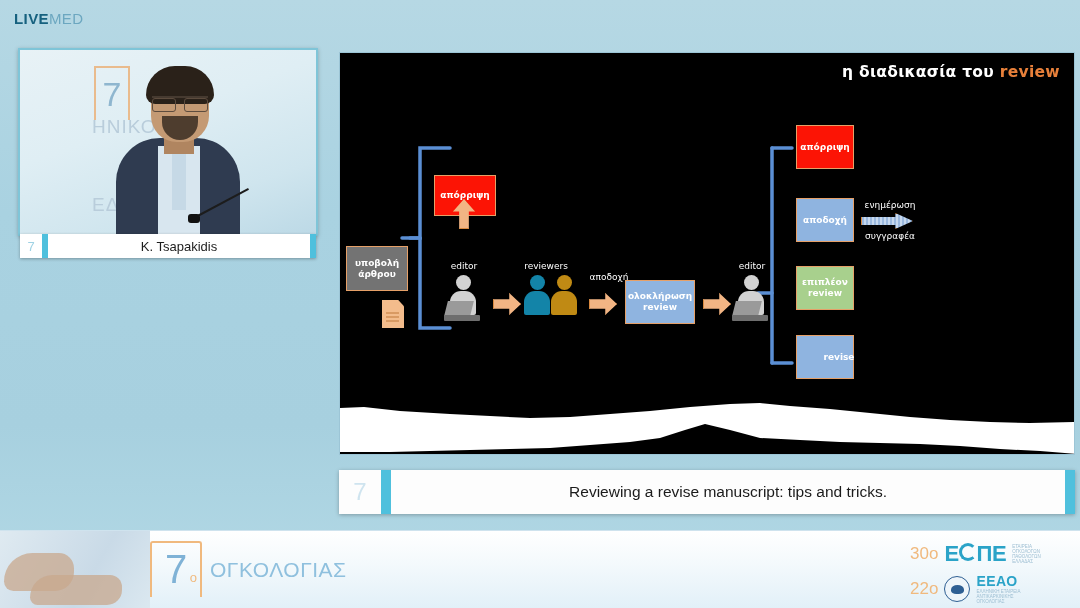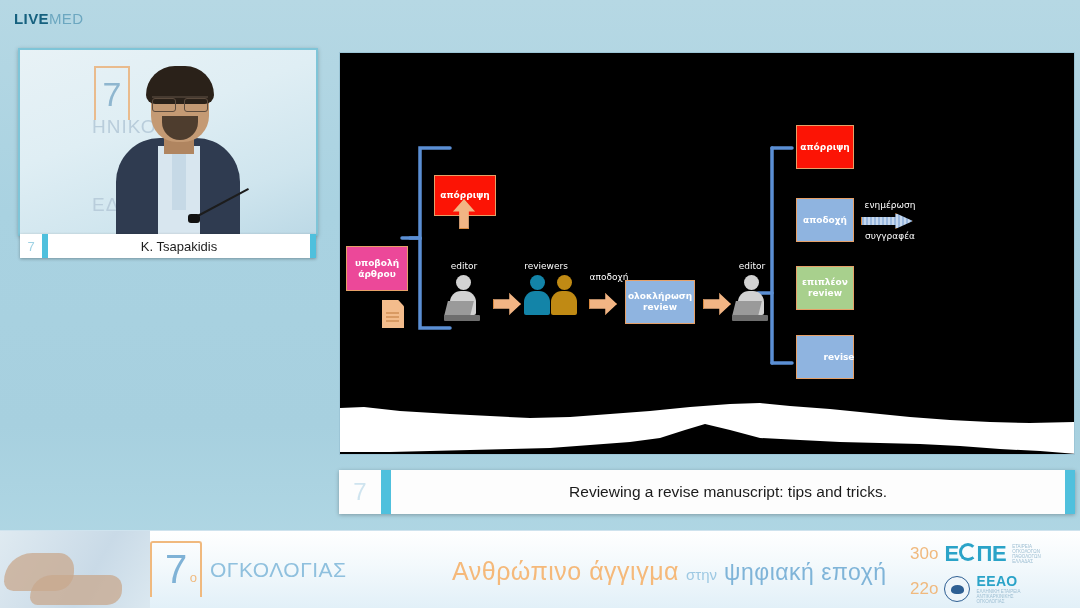--- a/index.html
+++ b/index.html
@@ -122,21 +122,21 @@
     font-family: "DejaVu Sans", sans-serif; letter-spacing: .3px;
   }
   #slide-title .hl { color: #e8803a; }
 
   .node {
     position: absolute; display: flex; align-items: center; justify-content: center;
     text-align: center; color: #ffffff; font-weight: bold;
     font-family: "DejaVu Sans", sans-serif; font-size: 9px; line-height: 11px;
     border: 1.5px solid #e6a068;
   }
-  .n-orange { background: #ec4899; }
+  .n-orange { background: #737373; }
   .n-red    { background: #fc1405; }
   .n-blue   { background: #8fb4e0; }
   .n-green  { background: #a8d08d; }
 
   .label {
     position: absolute; color: #ffffff; font-weight: normal;
     font-family: "DejaVu Sans", sans-serif; font-size: 9px; line-height: 11px;
     text-align: center; white-space: nowrap;
   }
 
@@ -309,20 +309,23 @@
 
 <div id="name-bar">
   <div class="nb-logo">7</div>
   <div class="nb-accent"></div>
   <div class="nb-text">K. Tsapakidis</div>
   <div class="nb-end"></div>
 </div>
 
 <div id="slide">
 
+  <div id="slide-title">
+    <span>η διαδικασία του </span><span class="hl">review</span>
+  </div>
 
   <svg class="lines" viewBox="0 0 736 403">
 
     <path d="M 70 185 L 80 185 L 80 95 L 110 95" fill="none" stroke="#5b8fd4" stroke-width="3.5" stroke-linecap="round"></path>
     <path d="M 80 185 L 80 275 L 110 275" fill="none" stroke="#5b8fd4" stroke-width="3.5" stroke-linecap="round"></path>
     <path d="M 62 185 L 80 185" fill="none" stroke="#5b8fd4" stroke-width="3.5" stroke-linecap="round"></path>
 
     <path d="M 418 240 L 432 240" fill="none" stroke="#5b8fd4" stroke-width="3.5" stroke-linecap="round"></path>
     <path d="M 432 95 L 432 310" fill="none" stroke="#5b8fd4" stroke-width="3.5" stroke-linecap="round"></path>
     <path d="M 432 95 L 452 95" fill="none" stroke="#5b8fd4" stroke-width="3.5" stroke-linecap="round"></path>
@@ -427,25 +430,20 @@
     <div class="cl-7">
       <div class="crown"></div>
       <div class="seven">7</div>
       <div class="deg">o</div>
     </div>
     <div class="cl-text">
       <div>ΟΓΚΟΛΟΓΙΑΣ</div>
     </div>
   </div>
 
-  <div id="tagline">
-    <span class="tg-a">Ανθρώπινο άγγιγμα</span>
-    <span class="tg-b">στην</span>
-    <span class="tg-c">ψηφιακή εποχή</span>
-  </div>
 
   <div id="soc-logos">
     <div class="soc-row" style="left:6px; top:4px;">
       <span class="soc-num">30ο</span>
       <span class="eope">E<span class="spiral"></span>ΠΕ</span>
       <span class="tiny">ΕΤΑΙΡΕΙΑ
 ΟΓΚΟΛΟΓΩΝ
 ΠΑΘΟΛΟΓΩΝ
 ΕΛΛΑΔΑΣ</span>
     </div>

